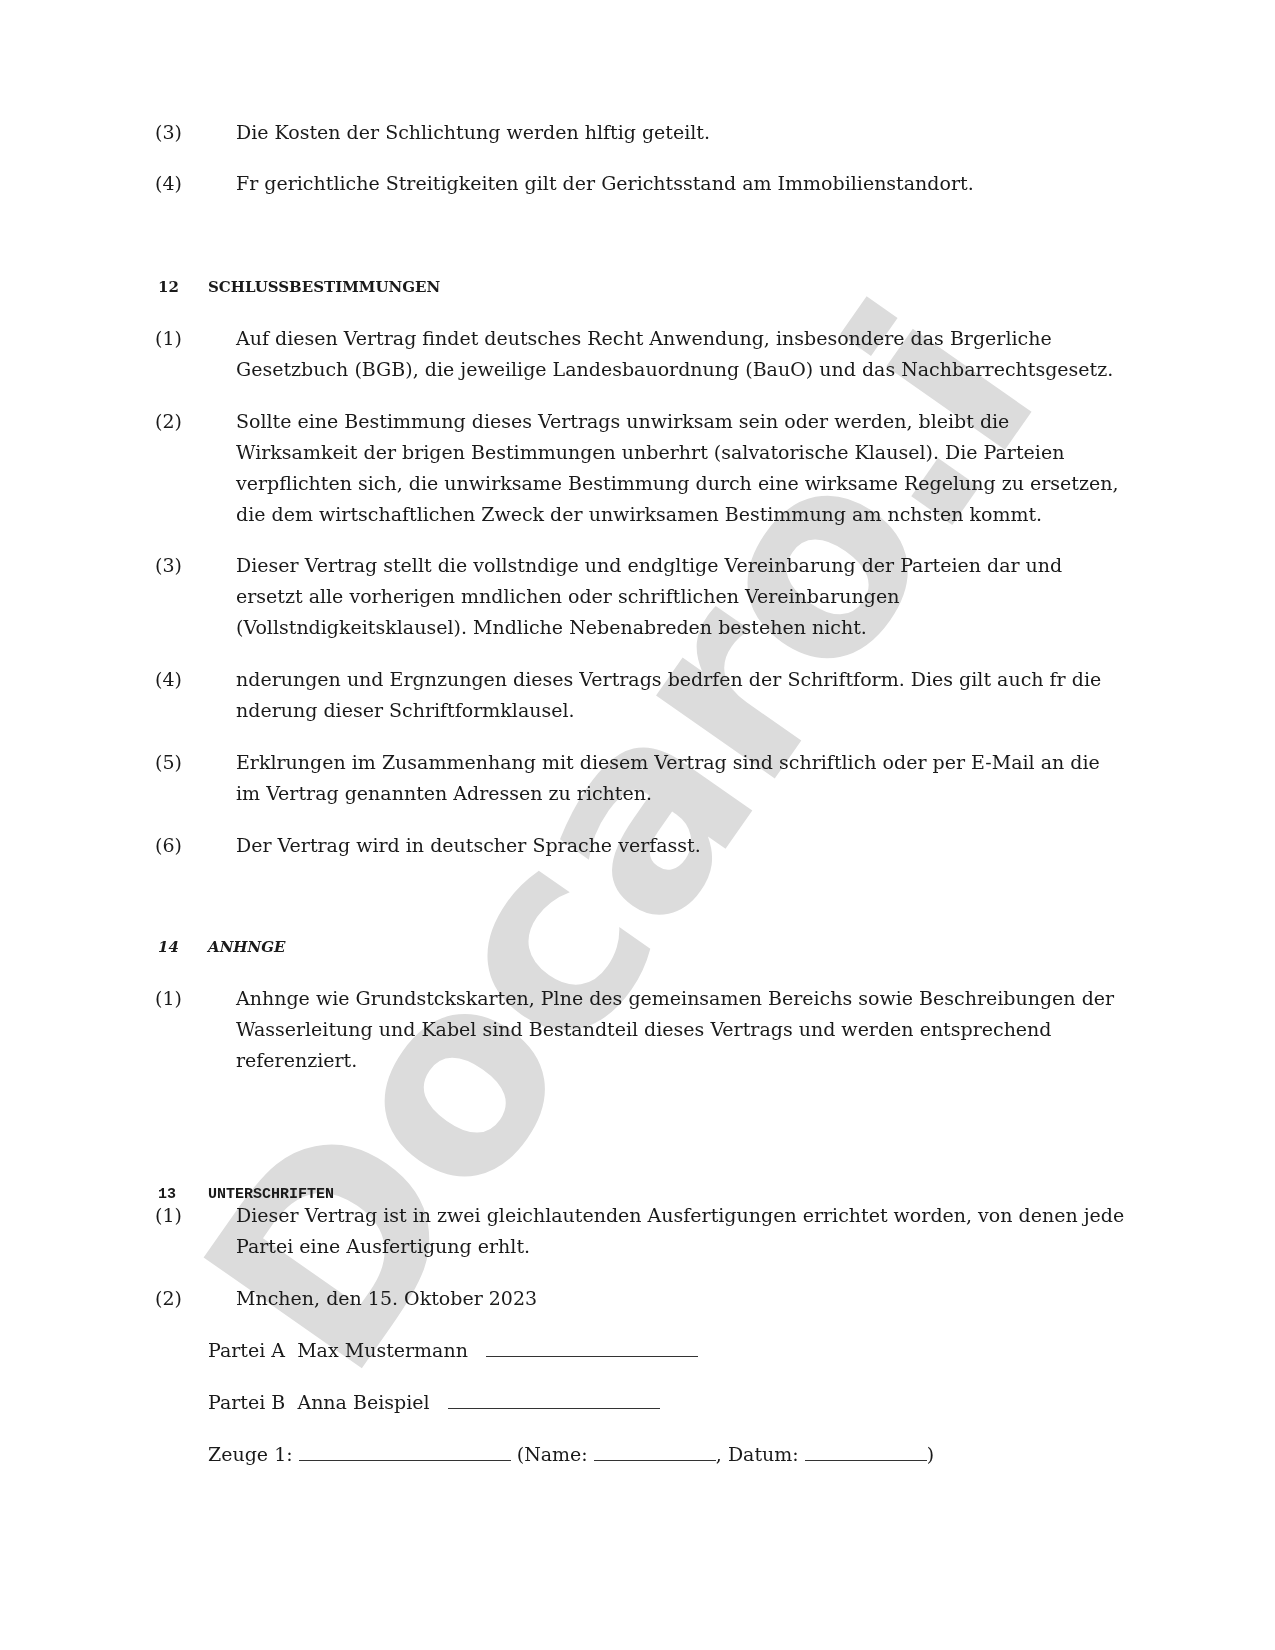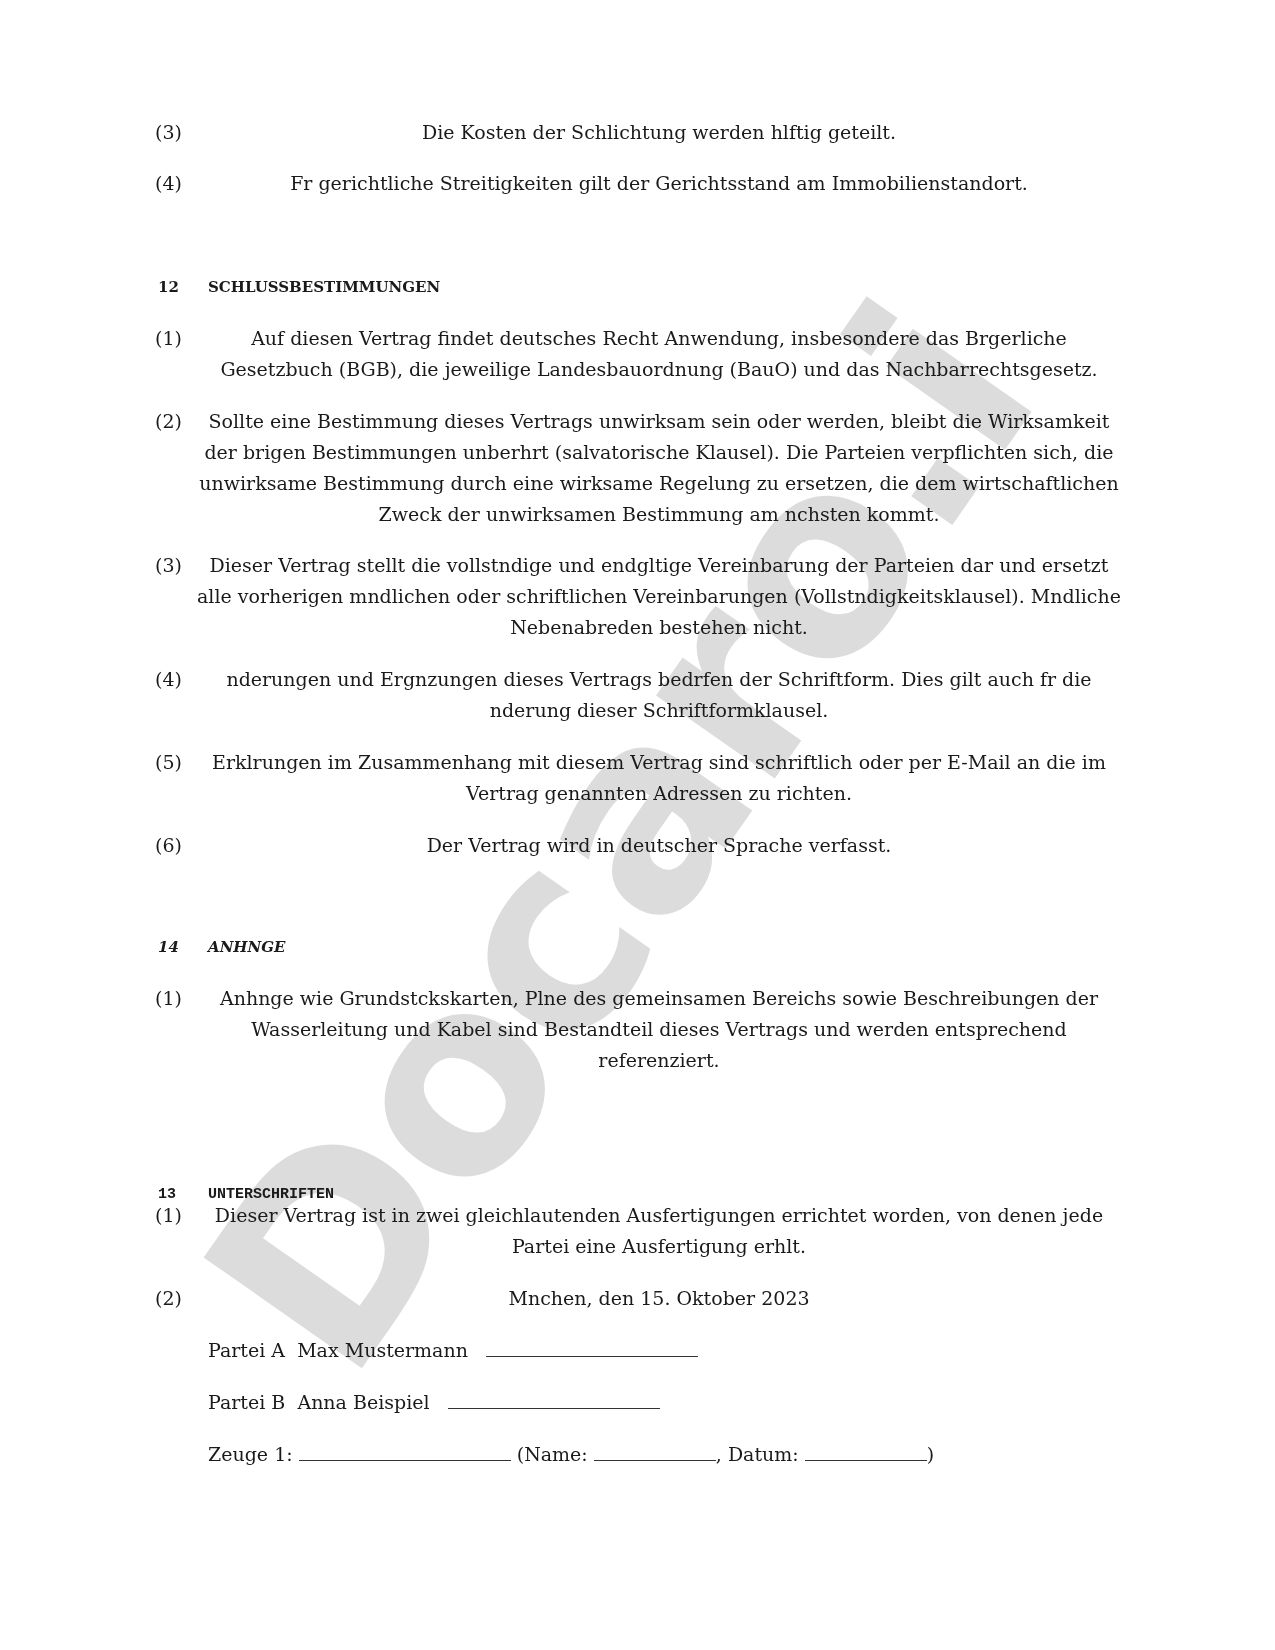--- a/index.html
+++ b/index.html
@@ -5,21 +5,21 @@
   html, body { margin:0; padding:0; background:#ffffff; }
   body { width:1275px; height:1650px; position:relative; overflow:hidden;
          font-family:"DejaVu Serif", "Liberation Serif", serif; color:#1a1a1a; }
   .watermark { position:absolute; left:620px; top:840px; width:0; height:0; z-index:0; }
   .watermark span { position:absolute; transform:translate(-50%,-50%) rotate(-55deg);
          font-family:"DejaVu Sans", sans-serif; font-weight:bold; font-size:265px;
          color:#dcdcdc; white-space:nowrap; letter-spacing:-4px; line-height:1; }
   .page { position:absolute; left:0; top:0; width:1275px; z-index:1; }
   .para { position:absolute; left:155px; width:970px; font-size:19px; line-height:31px; }
   .para .num { position:absolute; left:0; top:0; width:50px; }
-  .para .txt { margin-left:38px; display:block;text-align:center; }
+  .para .txt { margin-left:81px; display:block; }
   .heading { position:absolute; left:155px; font-size:15px; font-weight:bold; line-height:31px; }
   .heading .hnum { position:absolute; left:3px; }
   .heading .htxt { margin-left:53px;margin-top:40px; }
   b { font-weight:normal; }
   .sig { position:absolute; left:208px; font-size:19px; line-height:31px; white-space:nowrap; }
   .line { display:inline-block; border-bottom:1.2px solid #333; vertical-align:baseline; height:16px; }
 </style>
 </head>
 <body>
 

